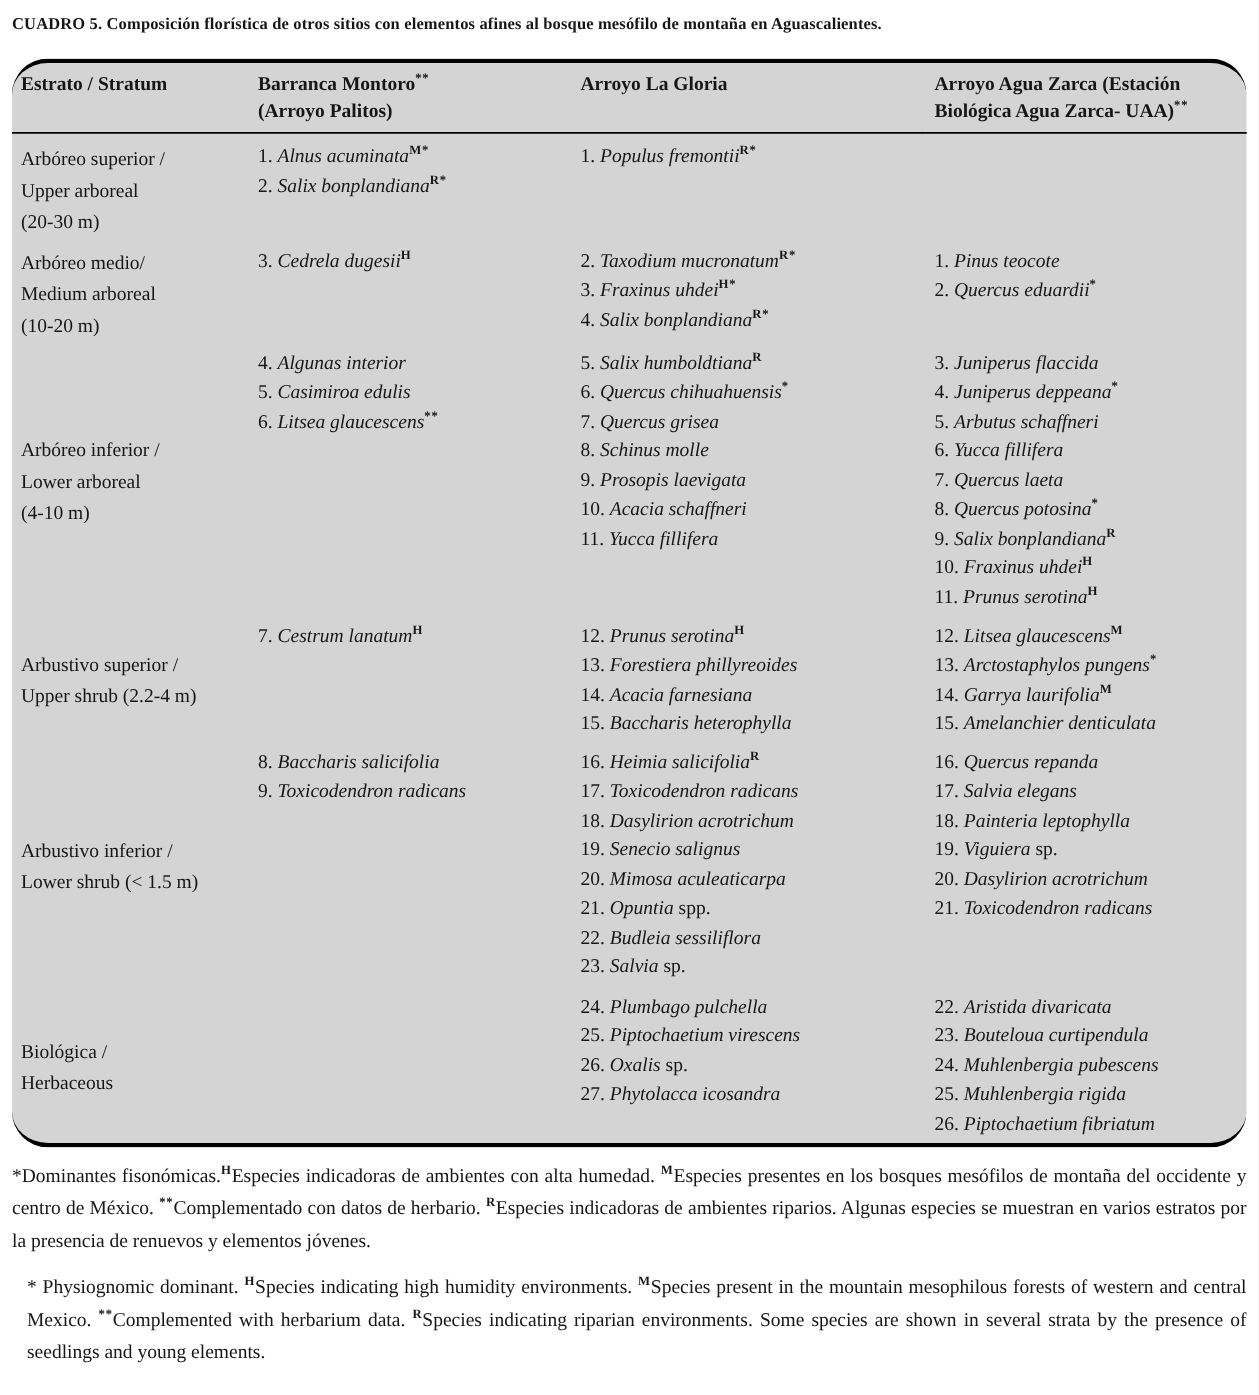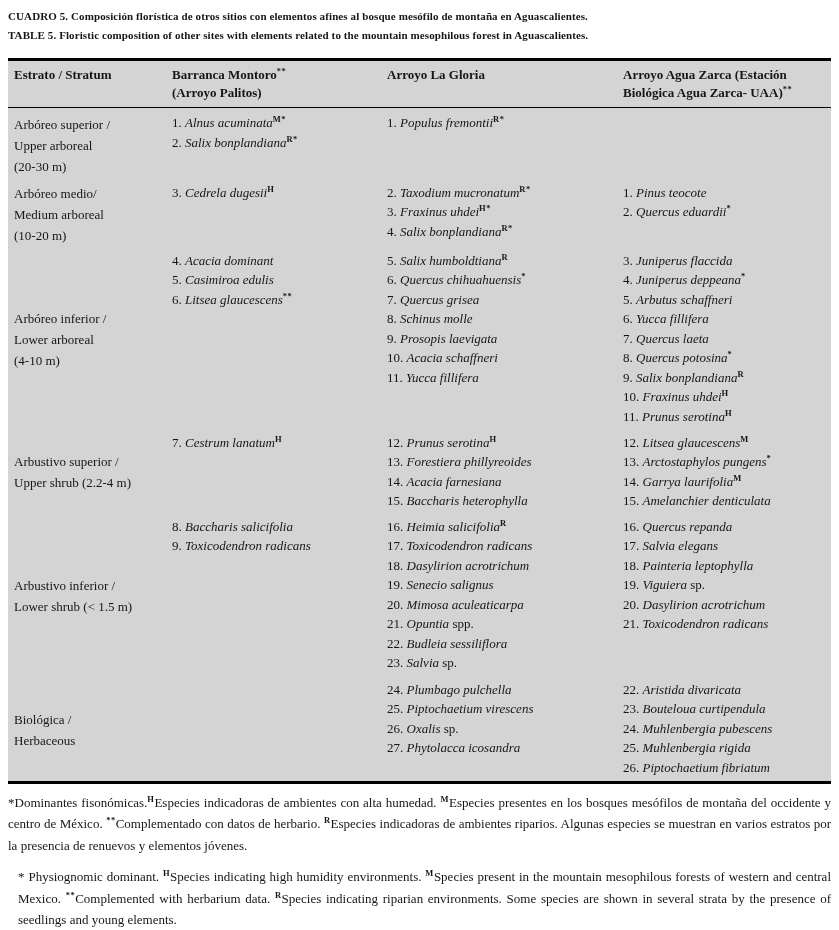--- a/index.html
+++ b/index.html
@@ -11,20 +11,21 @@
   }
   .page { padding: 7px 8px 0 8px; }
   .titles .t {
     font-weight: bold; font-size: 11px; line-height: 19px;
     letter-spacing: 0.1px;
   }
   .table-box {
     margin-top: 13px;
     border-top: 3px solid #000;
     border-bottom: 3px solid #000;
+    border-radius: 24px;
   }
   table { width: 100%; border-collapse: collapse; table-layout: fixed; }
   col.c1 { width: 158px; } col.c2 { width: 215px; }
   col.c3 { width: 236px; } col.c4 { width: 214px; }
   thead tr { height: 46px; }
   thead td {
     font-weight: bold; font-size: 13px; line-height: 18px;
     vertical-align: top; padding: 5px 2px 5px 6px;
     border-bottom: 1.2px solid #000;
   }
@@ -43,21 +44,20 @@
     text-align: justify;
   }
   .footnote.en { margin-top: 10px; margin-left: 10px; }
 </style>
 </head>
 <body>
 
 <div class="page">
   <div class="titles">
     <div class="t">CUADRO 5. Composición florística de otros sitios con elementos afines al bosque mesófilo de montaña en Aguascalientes.</div>
-    <div class="t">TABLE 5. Floristic composition of other sites with elements related to the mountain mesophilous forest in Aguascalientes.</div>
   </div>
 
   <div class="table-box" style="background: rgb(212, 212, 212);">
     <table>
       <colgroup>
         <col class="c1">
           <col class="c2">
           <col class="c3">
           <col class="c4">
       </colgroup>
@@ -114,21 +114,21 @@
               <div class="species"><span class="num">2.</span> <i>Quercus eduardii</i><sup>*</sup></div>
             </td>
           </tr>
           <tr class="r3">
             <td class="stratum-cell">
               <div>Arbóreo inferior /</div>
               <div>Lower arboreal</div>
               <div>(4-10 m)</div>
             </td>
             <td class="species-cell">
-              <div class="species"><span class="num">4.</span> <i>Acacia dominant</i></div>
+              <div class="species"><span class="num">4.</span> <i>Algunas interior</i></div>
               <div class="species"><span class="num">5.</span> <i>Casimiroa edulis</i></div>
               <div class="species"><span class="num">6.</span> <i>Litsea glaucescens</i><sup>**</sup></div>
             </td>
             <td class="species-cell">
               <div class="species"><span class="num">5.</span> <i>Salix humboldtiana</i><sup>R</sup></div>
               <div class="species"><span class="num">6.</span> <i>Quercus chihuahuensis</i><sup>*</sup></div>
               <div class="species"><span class="num">7.</span> <i>Quercus grisea</i></div>
               <div class="species"><span class="num">8.</span> <i>Schinus molle</i></div>
               <div class="species"><span class="num">9.</span> <i>Prosopis laevigata</i></div>
               <div class="species"><span class="num">10.</span> <i>Acacia schaffneri</i></div>

